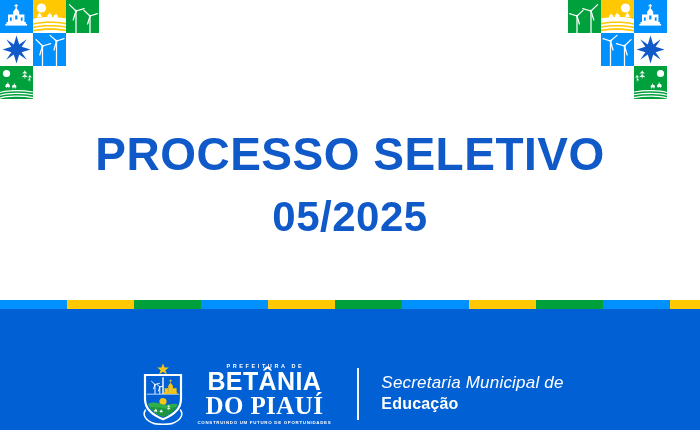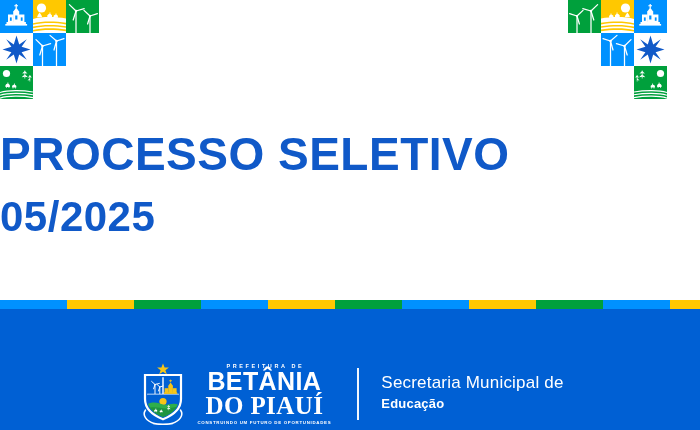--- a/index.html
+++ b/index.html
@@ -40,21 +40,21 @@
     overflow: hidden;
   }
   .tile svg { display: block; width: 33px; height: 33px; }
 
   
   .headline-block {
     position: absolute;
     left: 0;
     top: 128px;
     width: 700px;
-    text-align: left;
+    text-align: center;
   }
   .headline-main {
     margin: 0;
     font-size: 46px;
     line-height: 52px;
     font-weight: 700;
     letter-spacing: 0.5px;
     color: #1059c8;
     font-family: "Liberation Sans", sans-serif;
   }
@@ -153,23 +153,24 @@
     flex-direction: column;
     justify-content: center;
     color: #ffffff;
   }
   .sec-line1 {
     font-size: 17px;
     line-height: 21px;
     font-weight: 400;
     letter-spacing: 0.2px;
     color: #ffffff;
+    font-style: italic;
   }
   .sec-line2 {
-    font-size: 13px;
+    font-size: 16px;
     line-height: 22px;
     font-weight: 700;
     letter-spacing: 0.2px;
     color: #ffffff;
   }
 </style>
 </head>
 <body>
 
 <div class="banner">

